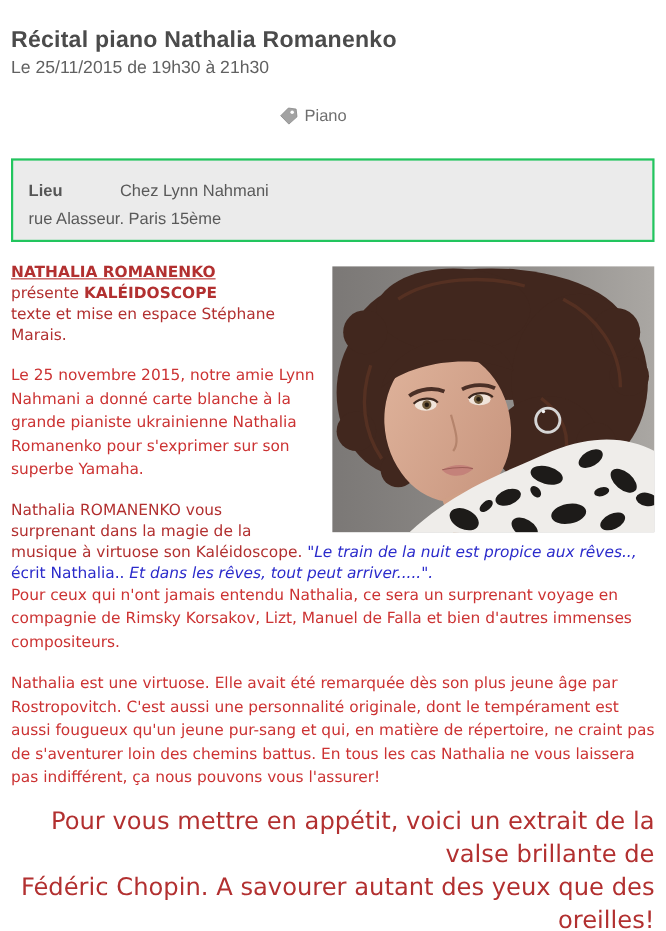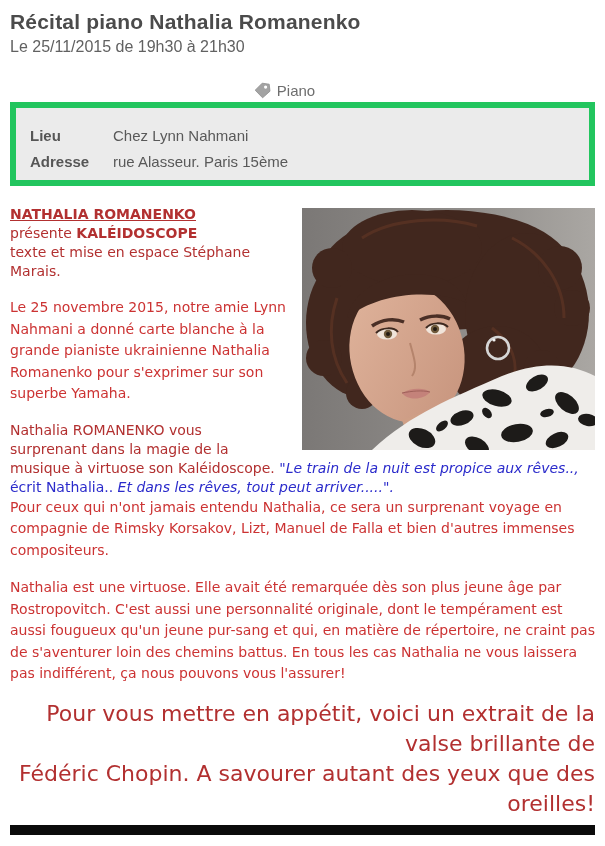--- a/index.html
+++ b/index.html
@@ -1,26 +1,26 @@
 <!DOCTYPE html>
 <html><head>
 <meta charset="utf-8">
 <style>
   html,body{margin:0;padding:0;background:#ffffff;}
   body{width:605px;height:846px;overflow:hidden;font-family:"Liberation Sans",sans-serif;}
-  .page{width:605px;height:846px;box-sizing:border-box;padding:0 10px;overflow:hidden;}
+  .page{width:605px;height:846px;box-sizing:border-box;padding:15px 10px;overflow:hidden;}
 
   .title{margin:10px 0 2px 0;font-size:21px;font-weight:bold;color:#4b4b4b;letter-spacing:.2px;}
   .dateline{font-size:16px;color:#616161;margin:4px 0 0 0;}
 
   .tag-row{text-align:center;margin:26px 36px 0 0;height:20px;}
   .tag{display:inline-flex;align-items:center;gap:6px;font-size:15px;color:#6e6e6e;cursor:pointer;}
   .tag svg{display:block;}
 
-  .info-box{background:#ebebeb;border:6px solid #22c55e;padding:15px 14px;height:42px;}
+  .info-box{margin-top:27px;background:#ebebeb;border:2px solid #22c55e;padding:15px 14px;height:42px;}
   .info-row{font-size:15px;color:#565656;line-height:26px;display:flex;}
   .info-row .lbl{font-weight:bold;width:83px;flex:none;}
   .info-row .val{color:#595959;}
 
   .article{margin-top:19px;font-family:"DejaVu Sans",sans-serif;}
   .photo{float:right;width:293px;height:242px;margin:3px 0 8px 8px;}
   .photo svg{display:block;width:293px;height:242px;}
 
   p{margin:0;}
   .dr{color:#b23030;font-size:14px;line-height:19px;}
@@ -53,21 +53,20 @@
       <span>Piano</span>
     </span>
   </div>
 
   <div class="info-box">
     <div class="info-row">
       <span class="lbl">Lieu</span>
       <span class="val">Chez Lynn Nahmani</span>
     </div>
     <div class="info-row">
-      <span class="lbl">Adresse</span>
       <span class="val">rue Alasseur. Paris 15ème</span>
     </div>
   </div>
 
   <div class="article">
 
     <div class="photo">
       <svg viewBox="0 0 293 242">
         <defs>
           <linearGradient id="bg" x1="0" y1="0" x2="1" y2="0">

